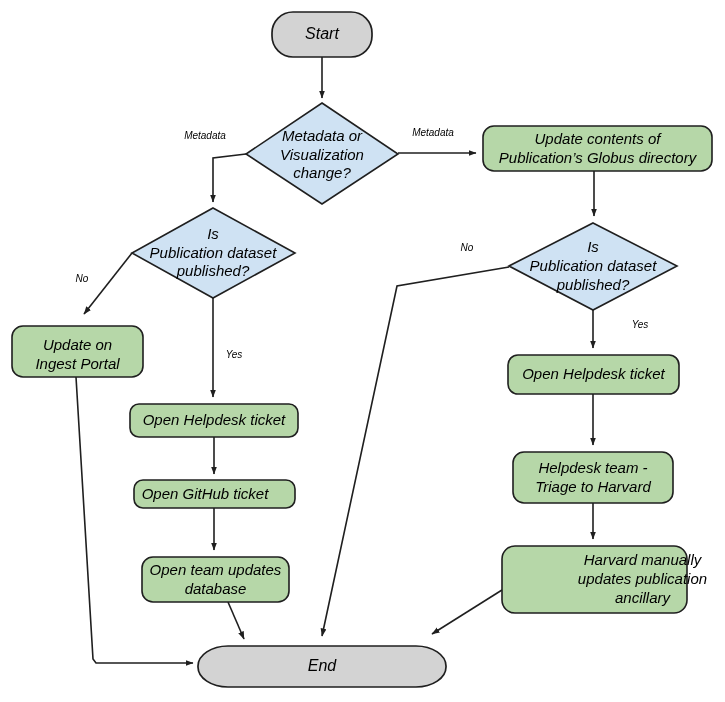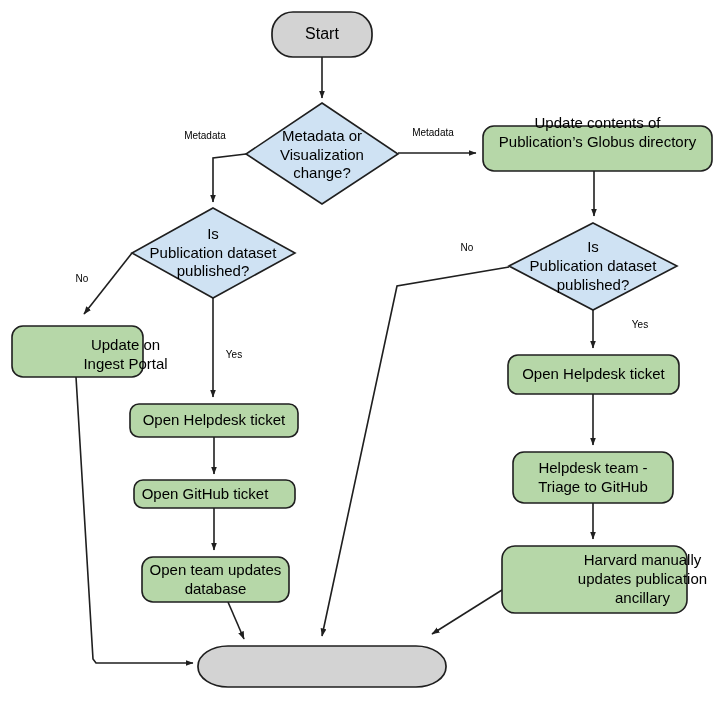--- a/index.html
+++ b/index.html
@@ -13,20 +13,21 @@
   * { margin: 0; padding: 0; box-sizing: border-box; }
   html, body { background: var(--bg); }
   .canvas {
     position: relative;
     width: 725px;
     height: 702px;
     background: var(--bg);
     font-family: "Liberation Sans", sans-serif;
     color: var(--text);
     overflow: hidden;
+    font-style: italic;
   }
   .canvas svg { position: absolute; left: 0; top: 0; }
   .terminator { fill: var(--terminator-fill); stroke: var(--stroke); stroke-width: 1.7; }
   .decision   { fill: var(--decision-fill);   stroke: var(--stroke); stroke-width: 1.6; }
   .process    { fill: var(--process-fill);    stroke: var(--stroke); stroke-width: 1.6; }
   .edge { fill: none; stroke: var(--stroke); stroke-width: 1.6; }
   .nlabel {
     position: absolute;
     display: flex;
     align-items: center;
@@ -92,37 +93,38 @@
     <rect class="terminator" x="198" y="646" width="248" height="41" rx="30" ry="20"></rect>
   </svg>
 
   <div class="nlabel big" style="left:272px; top:12px;  width:100px; height:45px;">Start</div>
   <div class="nlabel" style="left:246px; top:106px; width:152px; height:98px;">Metadata or
 Visualization
 change?</div>
   <div class="nlabel" style="left:125px; top:208px; width:176px; height:90px;">Is
 Publication dataset
 published?</div>
-  <div class="nlabel" style="left:12px;  top:326px; width:131px; height:58px;margin-left:48px;">Update on
+  <div class="nlabel" style="left:12px;  top:326px; width:131px; height:58px;">Update on
 Ingest Portal</div>
   <div class="nlabel" style="left:130px; top:404px; width:168px; height:33px;">Open Helpdesk ticket</div>
   <div class="nlabel" style="left:134px; top:480px; width:142px; height:28px;">Open GitHub ticket</div>
   <div class="nlabel" style="left:142px; top:557px; width:147px; height:45px;">Open team updates
 database</div>
-  <div class="nlabel" style="left:483px; top:110px; width:229px; height:45px;">Update contents of
+  <div class="nlabel" style="left:483px; top:126px; width:229px; height:45px;">Update contents of
 Publication’s Globus directory</div>
   <div class="nlabel" style="left:505px; top:223px; width:176px; height:87px;">Is
 Publication dataset
 published?</div>
   <div class="nlabel" style="left:508px; top:355px; width:171px; height:39px;">Open Helpdesk ticket</div>
   <div class="nlabel" style="left:513px; top:452px; width:160px; height:51px;">Helpdesk team -
-Triage to GitHub</div>
+Triage to Harvard</div>
   <div class="nlabel" style="left:502px; top:546px; width:185px; height:67px;margin-left:48px;">Harvard manually
 updates publication
 ancillary</div>
+  <div class="nlabel big" style="left:198px; top:646px; width:248px; height:41px;">End</div>
 
   <div class="elabel" style="left:163px; top:126px; width:84px;">Metadata</div>
   <div class="elabel" style="left:393px; top:123px; width:80px;">Metadata</div>
   <div class="elabel" style="left:62px;  top:269px; width:40px;">No</div>
   <div class="elabel" style="left:214px; top:345px; width:40px;">Yes</div>
   <div class="elabel" style="left:447px; top:238px; width:40px;">No</div>
   <div class="elabel" style="left:618px; top:315px; width:44px;">Yes</div>
 
 </div>
 

